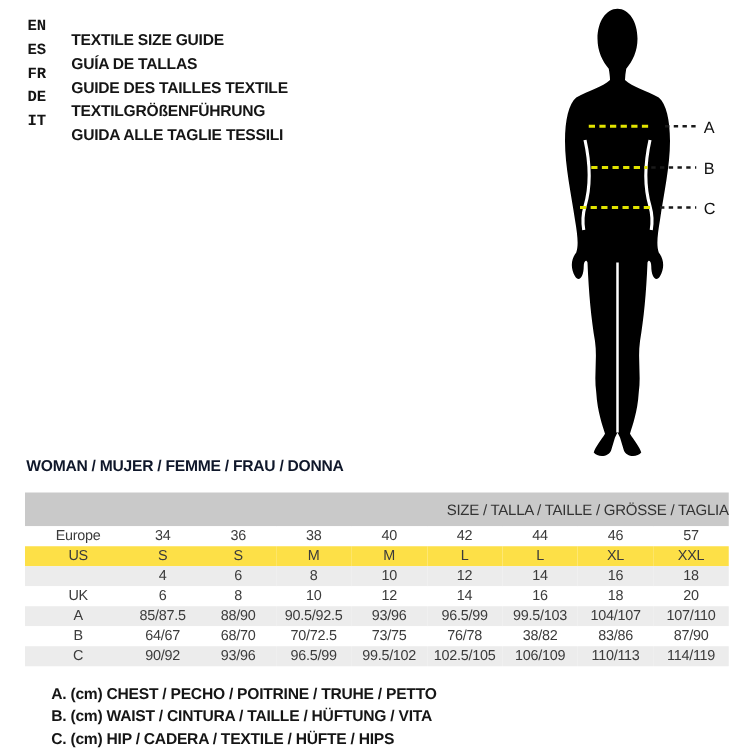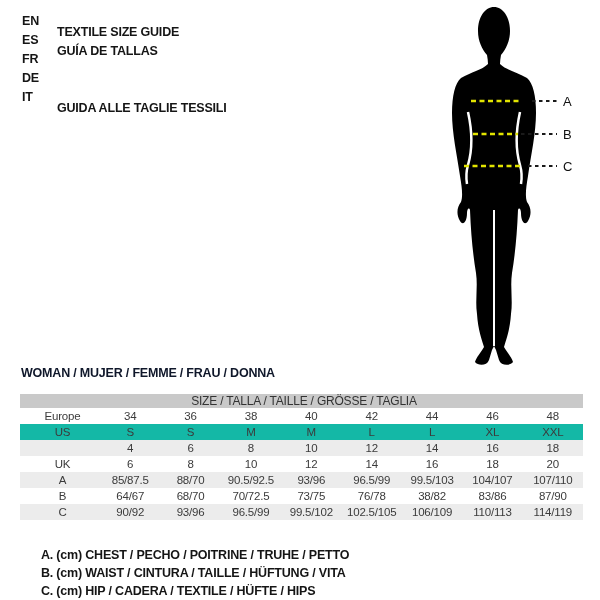--- a/index.html
+++ b/index.html
@@ -3,34 +3,34 @@
 <meta charset="utf-8">
 <style>
   * { margin:0; padding:0; box-sizing:border-box; }
   html,body { width:600px; height:600px; background:#ffffff; overflow:hidden;
     font-family:"Liberation Sans","DejaVu Sans",sans-serif; }
   .canvas { position:relative; width:600px; height:600px; background:#fff; }
 
   
   .lang-block { position:absolute; left:22px; top:11px; }
   .lang-row { display:flex; height:19px; align-items:center; }
-  .lang-code { width:35px; font-weight:bold; font-size:12.5px; color:#151515; letter-spacing:-0.2px; }
+  .lang-code { width:35px; font-weight:bold; font-size:12.5px; color:#151515; letter-spacing:-0.2px;font-family:Liberation Mono, monospace; }
   .lang-title { font-weight:bold; font-size:12.5px; color:#151515; letter-spacing:-0.2px; white-space:nowrap;margin-top:22px; }
 
   
   .figure-svg { position:absolute; left:430px; top:0px; width:170px; height:380px; }
 
   
   .woman-heading { position:absolute; left:21px; top:366px; font-weight:bold;
     font-size:12.5px; color:#0f172a; letter-spacing:-0.2px; white-space:nowrap; }
   .size-table { position:absolute; left:20px; top:394px; width:563px;
     border-collapse:collapse; table-layout:fixed; }
   .size-table td { font-size:11.5px; color:#3b3b3b; text-align:center;
     vertical-align:middle; letter-spacing:-0.2px; height:16px; padding:0; }
-  .size-table .header-cell { text-align:center; padding-left:5px; height:14px;
+  .size-table .header-cell { text-align:right; padding-left:5px; height:27px;
     font-size:12px; color:#333; }
   .size-table .row-label { text-align:center; padding-left:5px; }
 
   
   .legend { position:absolute; left:21px; top:548px;margin-left:20px; }
   .legend-line { height:18px; font-weight:bold; font-size:12.5px; color:#151515;
     letter-spacing:-0.2px; white-space:nowrap; }
 </style>
 </head>
 <body>
@@ -41,23 +41,25 @@
       <div class="lang-row">
         <span class="lang-code">EN</span>
         <span class="lang-title">TEXTILE SIZE GUIDE</span>
       </div>
       <div class="lang-row">
         <span class="lang-code">ES</span>
         <span class="lang-title">GUÍA DE TALLAS</span>
       </div>
       <div class="lang-row">
         <span class="lang-code">FR</span>
+        <span class="lang-title">GUIDE DES TAILLES TEXTILE</span>
       </div>
       <div class="lang-row">
         <span class="lang-code">DE</span>
+        <span class="lang-title">TEXTILGRÖßENFÜHRUNG</span>
       </div>
       <div class="lang-row">
         <span class="lang-code">IT</span>
         <span class="lang-title">GUIDA ALLE TAGLIE TESSILI</span>
       </div>
     </div>
 
   <svg class="figure-svg" viewBox="430 0 170 380" xmlns="http://www.w3.org/2000/svg">
     <path fill="#000000" d="M 494 7
              C 503 7 510 17 510 31 C 510 41 506 49 501 55 C 500.5 58 500 61 500 64
@@ -111,23 +113,23 @@
     <tbody>
         <tr style="background: rgb(255, 255, 255);">
           <td class="row-label">Europe</td>
           <td>34</td>
           <td>36</td>
           <td>38</td>
           <td>40</td>
           <td>42</td>
           <td>44</td>
           <td>46</td>
-          <td>48</td>
-        </tr>
-        <tr style="background: #14b8a6;">
+          <td>57</td>
+        </tr>
+        <tr style="background: #fde047;">
           <td class="row-label">US</td>
           <td>S</td>
           <td>S</td>
           <td>M</td>
           <td>M</td>
           <td>L</td>
           <td>L</td>
           <td>XL</td>
           <td>XXL</td>
         </tr>
@@ -149,21 +151,21 @@
           <td>10</td>
           <td>12</td>
           <td>14</td>
           <td>16</td>
           <td>18</td>
           <td>20</td>
         </tr>
         <tr style="background: rgb(236, 236, 236);">
           <td class="row-label">A</td>
           <td>85/87.5</td>
-          <td>88/70</td>
+          <td>88/90</td>
           <td>90.5/92.5</td>
           <td>93/96</td>
           <td>96.5/99</td>
           <td>99.5/103</td>
           <td>104/107</td>
           <td>107/110</td>
         </tr>
         <tr style="background: rgb(255, 255, 255);">
           <td class="row-label">B</td>
           <td>64/67</td>

